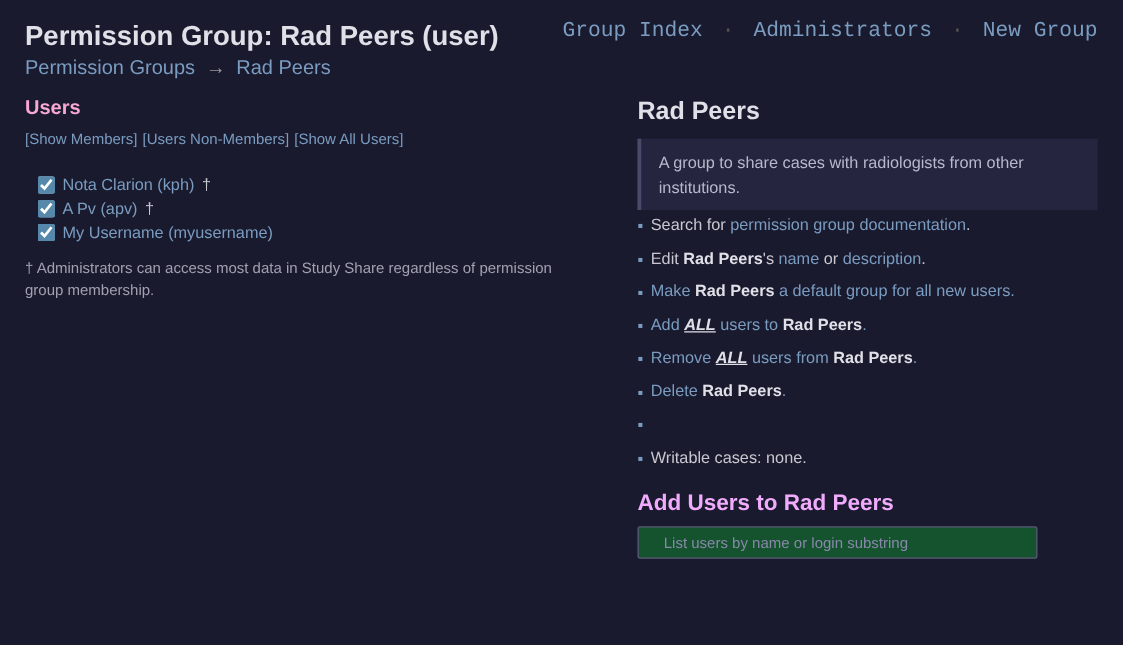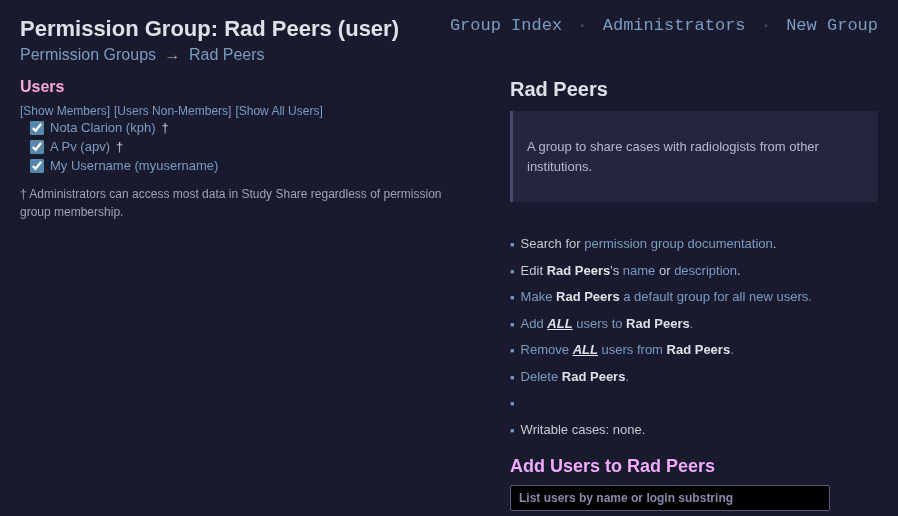--- a/index.html
+++ b/index.html
@@ -57,21 +57,21 @@
 
     .section-title {
       color: #f9a8d4;
       font-size: 16px;
       font-weight: bold;
       margin-bottom: 8px;
     }
     .user-filter-links {
       display: flex;
       gap: 4px;
-      margin-bottom: 2px;
+      margin-bottom: 22px;
       flex-wrap: wrap;
     }
     .user-filter-links a {
       color: #7a9cc0;
       text-decoration: none;
       font-size: 12px;
     }
 
     .user-list {
       margin-left: 10px;
@@ -108,22 +108,22 @@
     
     .group-name-title {
       color: #e0e0e8;
       font-size: 20px;
       font-weight: bold;
       margin-bottom: 10px;
     }
     .group-description {
       background-color: #252540;
       border-left: 3px solid #4a4a6a;
-      padding: 26px 14px;
-      margin-bottom: 32px;
+      padding: 9px 14px;
+      margin-bottom: 2px;
       font-size: 13px;
       color: #b8b8cc;
       line-height: 1.5;
     }
     .action-list {
       list-style: none;
       padding: 0;
       margin: 0 0 16px 0;
     }
     .action-list li {
@@ -157,27 +157,26 @@
 
     .add-users-title {
       color: #f0abfc;
       font-size: 18px;
       font-weight: bold;
       margin-bottom: 8px;
     }
     .search-input {
       width: 100%;
       max-width: 320px;
-      padding: 5px 8px;
-      background-color: #000000;
+      padding: 5px 20px;
+      background-color: #14532d;
       border: 1px solid #5a5a7a;
       color: #a0a0b8;
       font-size: 12px;
       border-radius: 2px;
-      font-weight: bold;
     }
     .search-input::placeholder {
       color: #8888aa;
     }
 
     .relative-wrapper {
       position: relative;
     }
   </style>
 </head>

